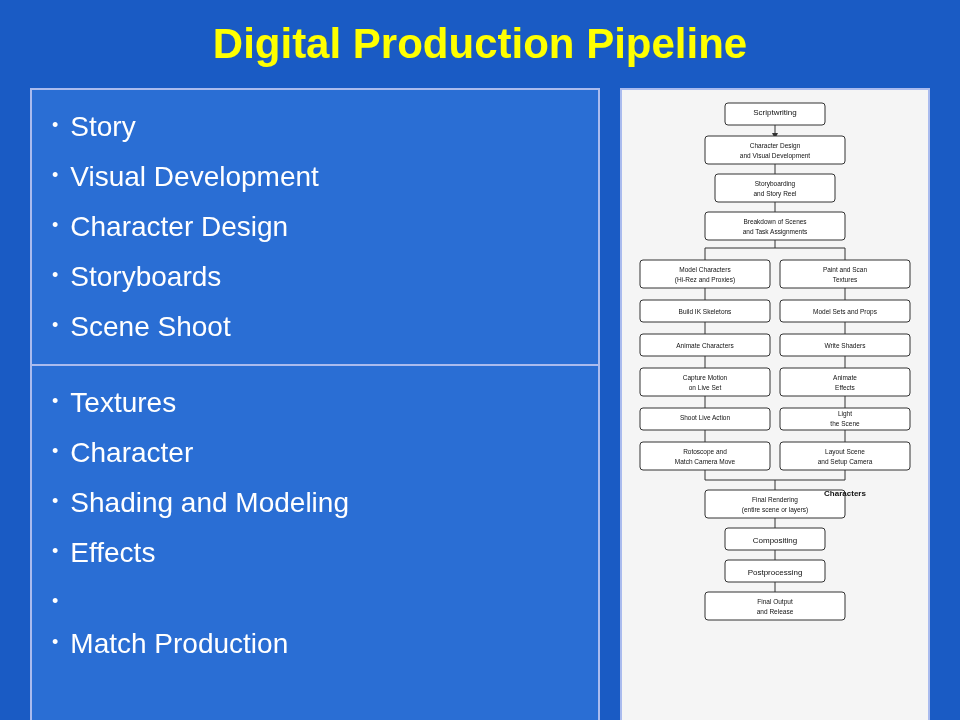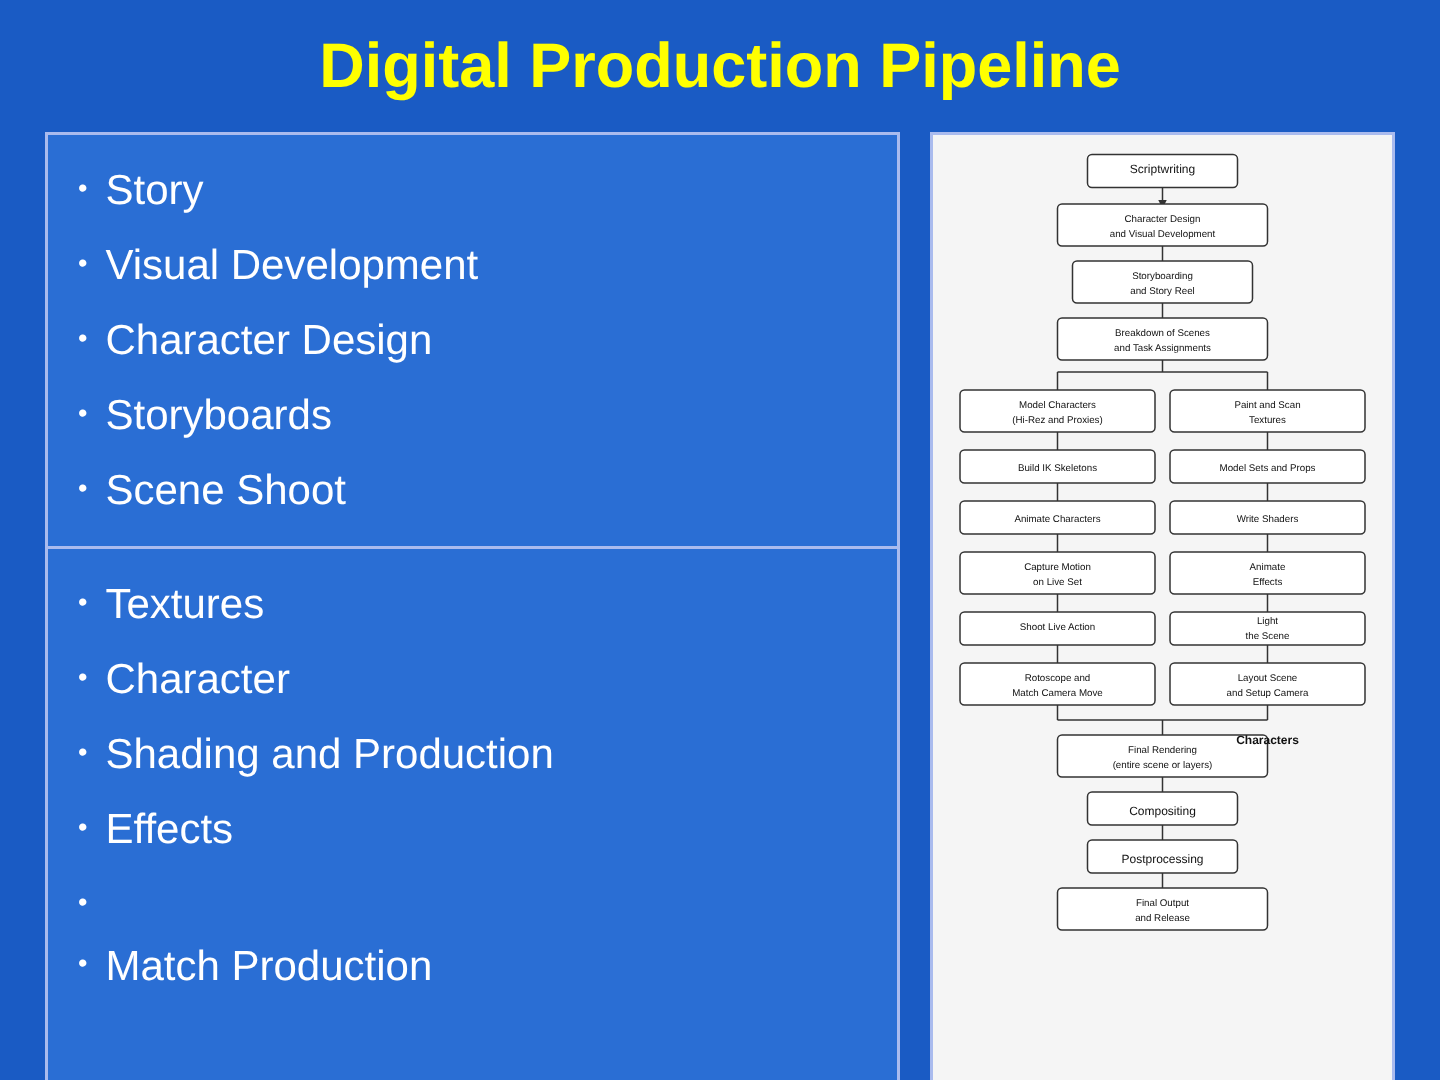--- a/index.html
+++ b/index.html
@@ -152,21 +152,21 @@
       <div class="list-item">
         <span class="bullet">•</span>
         <span class="item-text">Textures</span>
       </div>
       <div class="list-item">
         <span class="bullet">•</span>
         <span class="item-text">Character</span>
       </div>
       <div class="list-item">
         <span class="bullet">•</span>
-        <span class="item-text">Shading and Production</span>
+        <span class="item-text">Shading and Modeling</span>
       </div>
       <div class="list-item">
         <span class="bullet">•</span>
         <span class="item-text">Effects</span>
       </div>
       <div class="list-item">
         <span class="bullet">•</span>
       </div>
       <div class="list-item">
         <span class="bullet">•</span>

